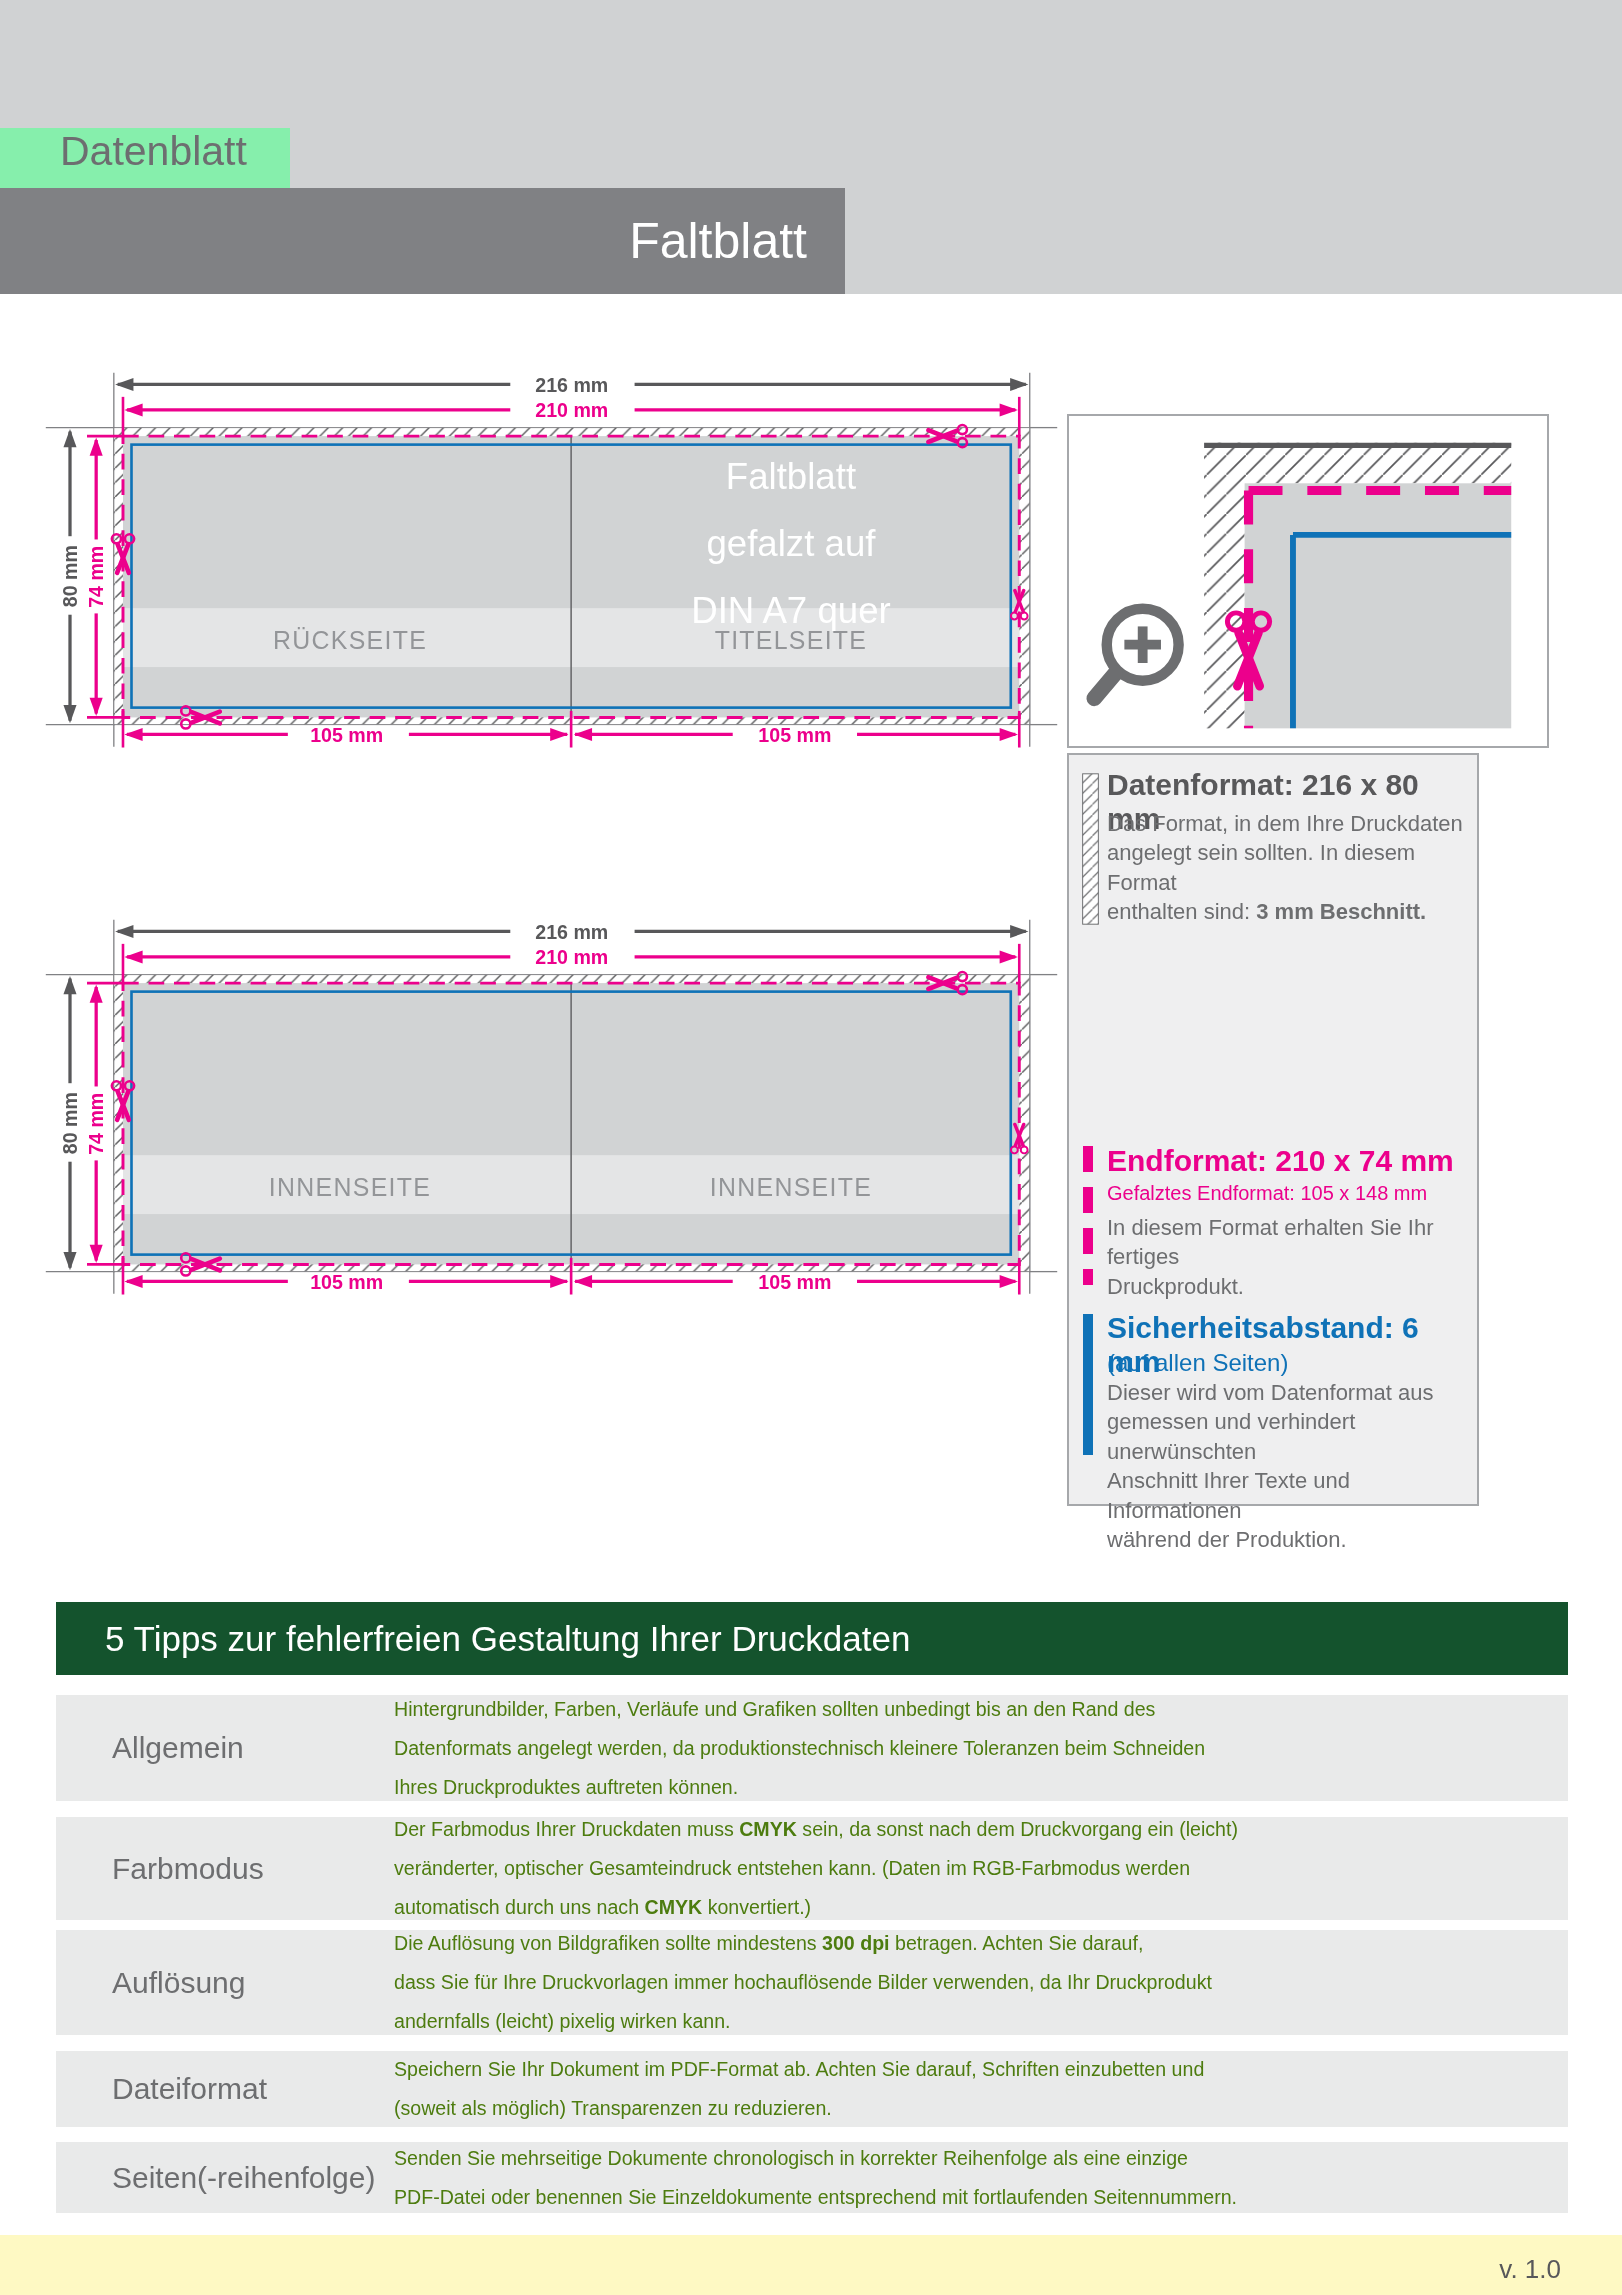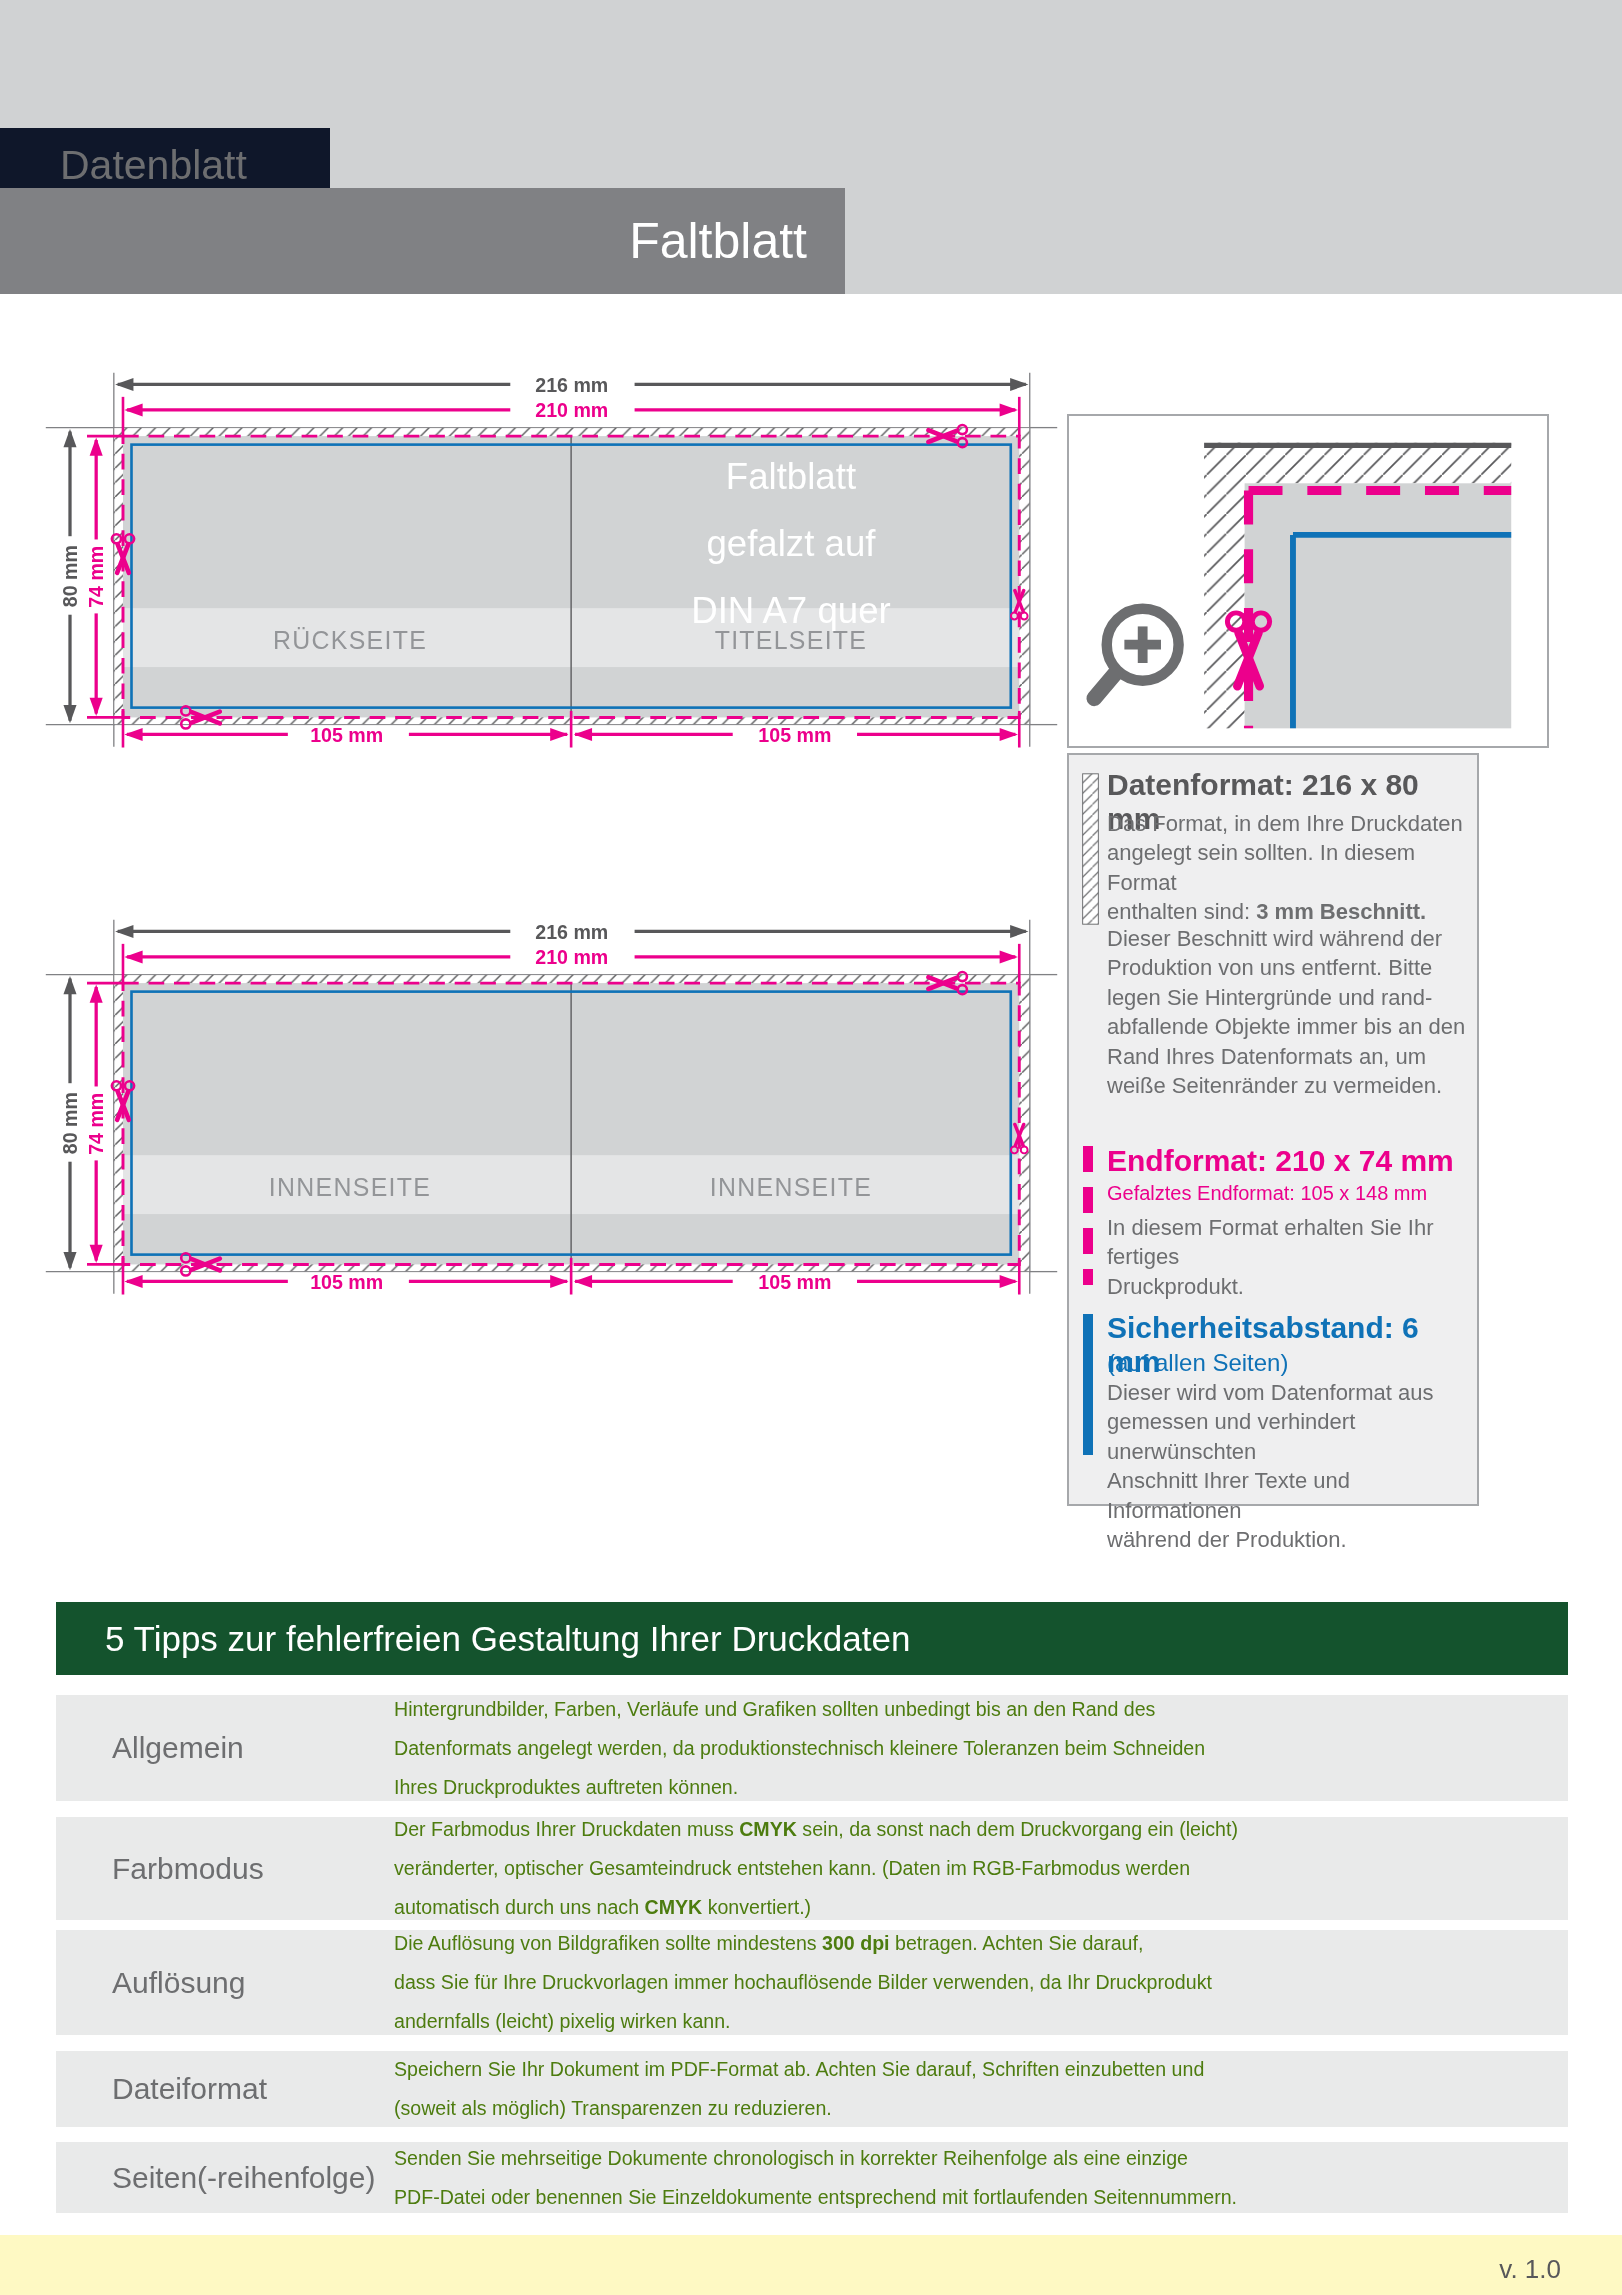--- a/index.html
+++ b/index.html
@@ -1,21 +1,21 @@
 <!DOCTYPE html>
 <html style="font-size:10.5px"><head>
 <meta charset="utf-8">
 <style>
   html,body{margin:0;padding:0;}
   body{width:1623px;height:2295px;background:#ffffff;font-family:"Liberation Sans",sans-serif;}
   #page{position:relative;width:1623px;height:2295px;background:#ffffff;overflow:hidden;}
   .abs{position:absolute;}
   
   .top-band{left:0;top:0;width:1623px;height:294px;background:#d0d2d3;}
-  .tab{left:0;top:128px;width:330px;height:61px;background:#0f172a;display:flex;align-items:flex-end;}
+  .tab{left:0;top:128px;width:290px;height:61px;background:#86efac;display:flex;align-items:flex-start;}
   .tab span{font-size:41px;color:#6d6e70;padding-left:60px;}
   .title-bar{left:0;top:188px;width:845px;height:106px;background:#808184;display:flex;align-items:center;justify-content:flex-end;}
   .title-bar span{font-size:50px;color:#ffffff;padding-right:38px;}
   
   .box1{left:1067px;top:414px;width:482px;height:334px;background:#ffffff;border:2px solid #a6a8ab;box-sizing:border-box;}
   .box2{left:1067px;top:753px;width:412px;height:753px;background:#efeff0;border:2px solid #a6a8ab;box-sizing:border-box;}
   .info-h1{font-size:30px;font-weight:bold;color:#58585a;white-space:pre-line;}
   .info-h2{font-size:30px;font-weight:bold;color:#ec008c;white-space:pre-line;}
   .info-h3{font-size:30px;font-weight:bold;color:#0f72b7;white-space:pre-line;}
   .info-sub2{font-size:20px;color:#ec008c;white-space:pre-line;}
@@ -346,26 +346,20 @@
           <rect width="16" height="16" fill="#ffffff"></rect>
           <path d="M-3,19 L19,-3" stroke="#6d6e70" stroke-width="1.8"></path>
         </pattern>
       </defs>
       <rect x="1" y="1" width="24" height="230" fill="url(#hatch4)" stroke="#6d6e70" stroke-width="1.5"></rect>
     </svg>
     <div class="abs info-h1" style="left:38px;top:13px">Datenformat: 216 x 80 mm</div>
     <div class="abs info-body" style="left:38px;top:54px"><span>Das Format, in dem Ihre Druckdaten
 angelegt sein sollten. In diesem Format
 enthalten sind: </span><span class="b">3 mm Beschnitt.</span></div>
-    <div class="abs info-body" style="left:38px;top:169px">Dieser Beschnitt wird während der
-Produktion von uns entfernt. Bitte
-legen Sie Hintergründe und rand-
-abfallende Objekte immer bis an den
-Rand Ihres Datenformats an, um
-weiße Seitenränder zu vermeiden.</div>
 
     <div class="abs swatch-dash" style="left:14.4px;top:391px;width:9.2px;height:139px"></div>
     <div class="abs info-h2" style="left:38px;top:389px">Endformat: 210 x 74 mm</div>
     <div class="abs info-sub2" style="left:38px;top:427px">Gefalztes Endformat: 105 x 148 mm</div>
     <div class="abs info-body" style="left:38px;top:458px">In diesem Format erhalten Sie Ihr fertiges
 Druckprodukt.</div>
 
     <div class="abs swatch-blue" style="left:14.4px;top:559px;width:9.2px;height:141px"></div>
     <div class="abs info-h3" style="left:38px;top:556px">Sicherheitsabstand: 6 mm</div>
     <div class="abs info-sub3" style="left:38px;top:594px">(auf allen Seiten)</div>

